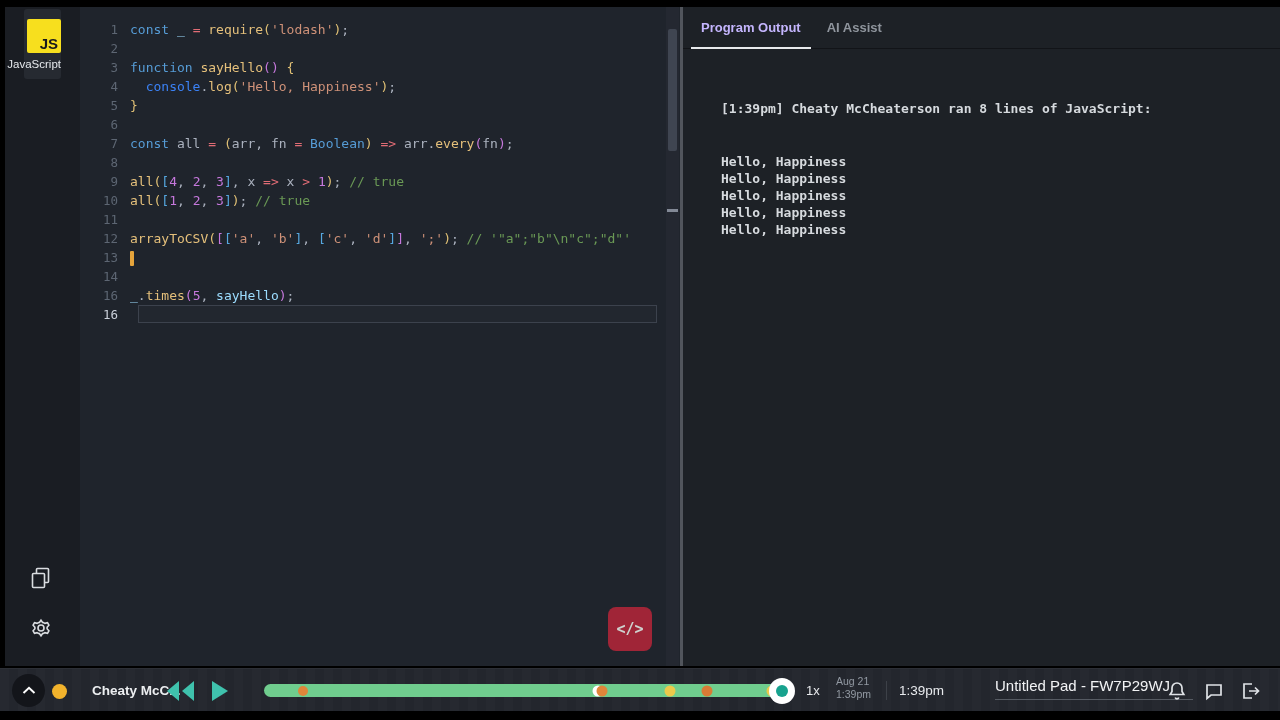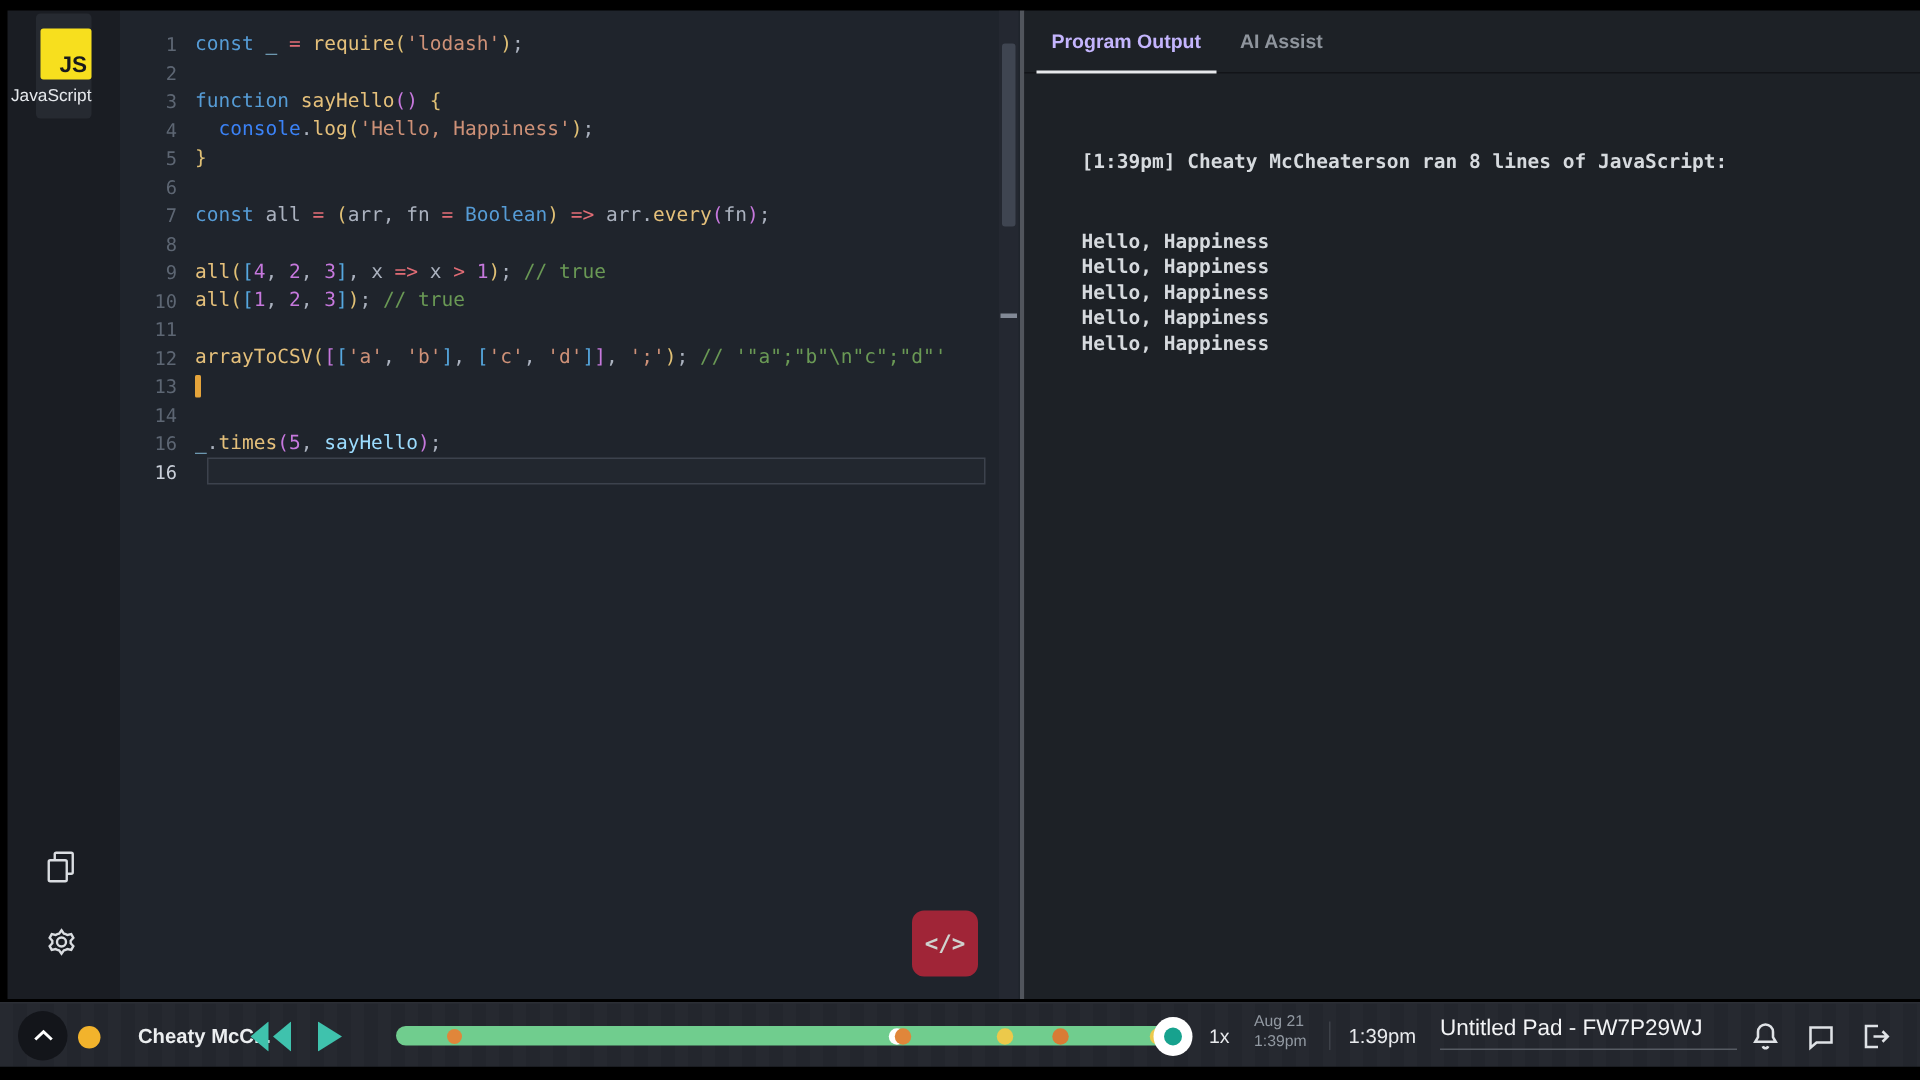--- a/index.html
+++ b/index.html
@@ -71,21 +71,21 @@
   .tl-marker { position:absolute; top:50%; transform:translate(-50%,-50%); border-radius:50%; }
   .tl-playhead { position:absolute; top:50%; transform:translate(-50%,-50%); width:26px; height:26px;
                  border-radius:50%; background:#fff; display:flex; align-items:center; justify-content:center; cursor:grab; }
   .tl-playhead i { width:12px; height:12px; border-radius:50%; background:#17a28e; }
   .pb-speed { position:absolute; left:806px; top:0; height:43px; display:flex; align-items:center;
               font-size:13px; color:#e8eaed; cursor:pointer; }
   .pb-datetime { position:absolute; left:836px; top:6px; font-size:10.5px; line-height:13px; color:#9299a2; }
   .pb-vline { position:absolute; left:886px; top:12px; width:1px; height:19px; background:#3d4148; }
   .pb-bigtime { position:absolute; left:899px; top:0; height:43px; display:flex; align-items:center;
                 font-size:13.5px; color:#e8eaed; }
-  .pb-title { position:absolute; left:960px; top:8px; width:198px; font-size:15px; color:#f2f3f5;
+  .pb-title { position:absolute; left:995px; top:8px; width:198px; font-size:15px; color:#f2f3f5;
               padding-bottom:5px; border-bottom:1px solid #565b63; cursor:text; white-space:nowrap; }
   .pb-icon { position:absolute; top:11px; width:22px; height:22px; cursor:pointer; background:none; border:none; }
   .pb-icon.bell { left:1166px; } .pb-icon.chat { left:1203px; } .pb-icon.exit { left:1239px; }
 </style>
 </head>
 <body>
 
 <div class="stage">
 
   <div class="sidebar">

